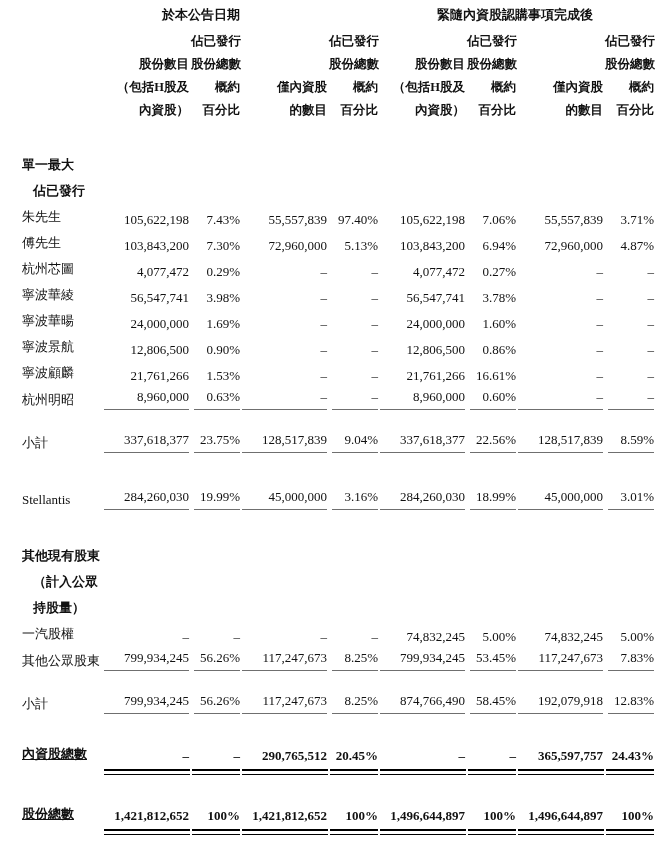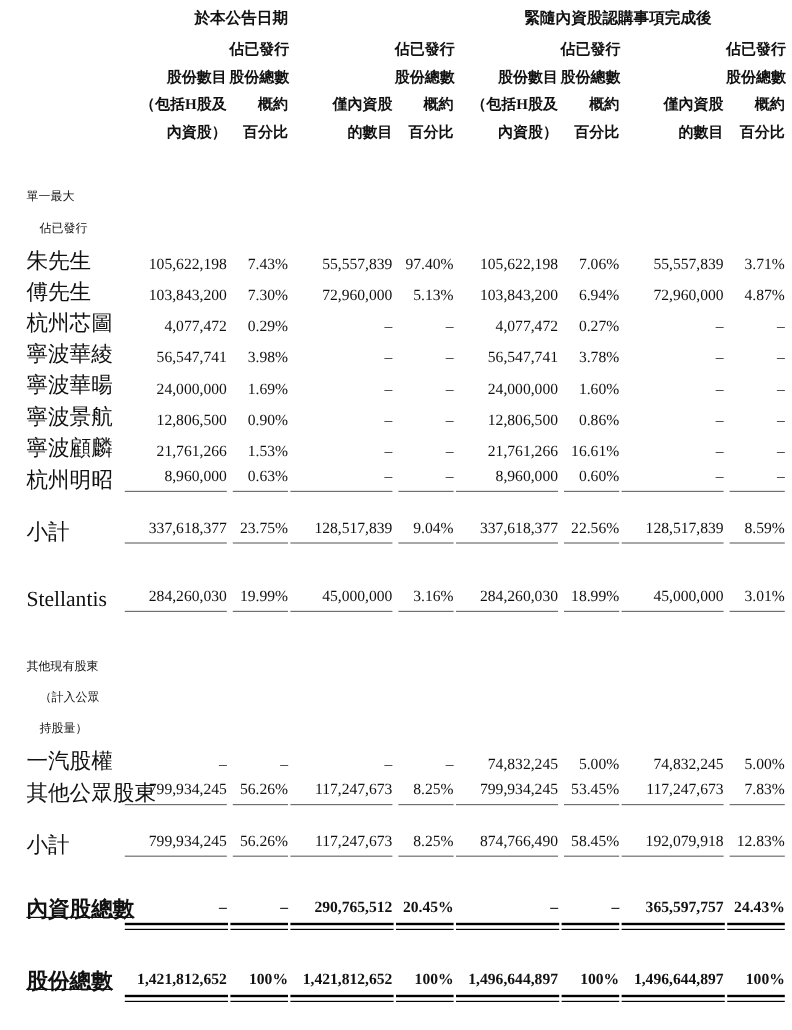--- a/index.html
+++ b/index.html
@@ -53,39 +53,39 @@
     line-height: 23px;
     white-space: nowrap;
   }
 
   
   tr.datarow td { vertical-align: bottom; }
   tr.datarow { height: 26px; }
   tr.datarow td.lbl {
     text-align: left;
     padding-left: 16px;
-    font-size: 18px;
+    font-size: 13px;
     white-space: nowrap;
     vertical-align: middle;
   }
   tr.datarow td.val {
     text-align: right;
     font-size: 13px;
     white-space: nowrap;
     padding-left: 2px;
   }
   tr.datarow td.val .v { line-height: 21px; }
   tr.total { height: 34px; }
   tr.total td.lbl, tr.total td.val { font-weight: bold; }
   tr.total td.lbl { vertical-align: top; padding-top: 2px; text-decoration: underline; }
 
   tr.section td { vertical-align: bottom; }
   .secline {
-    font-weight: normal;
-    font-size: 10px;
+    font-weight: bold;
+    font-size: 13px;
     height: 26px;
     line-height: 26px;
     padding-left: 16px;
     white-space: nowrap;
   }
   .secline.indent { padding-left: 27px; }
 
   
   .r1 {
     height: 1px;

